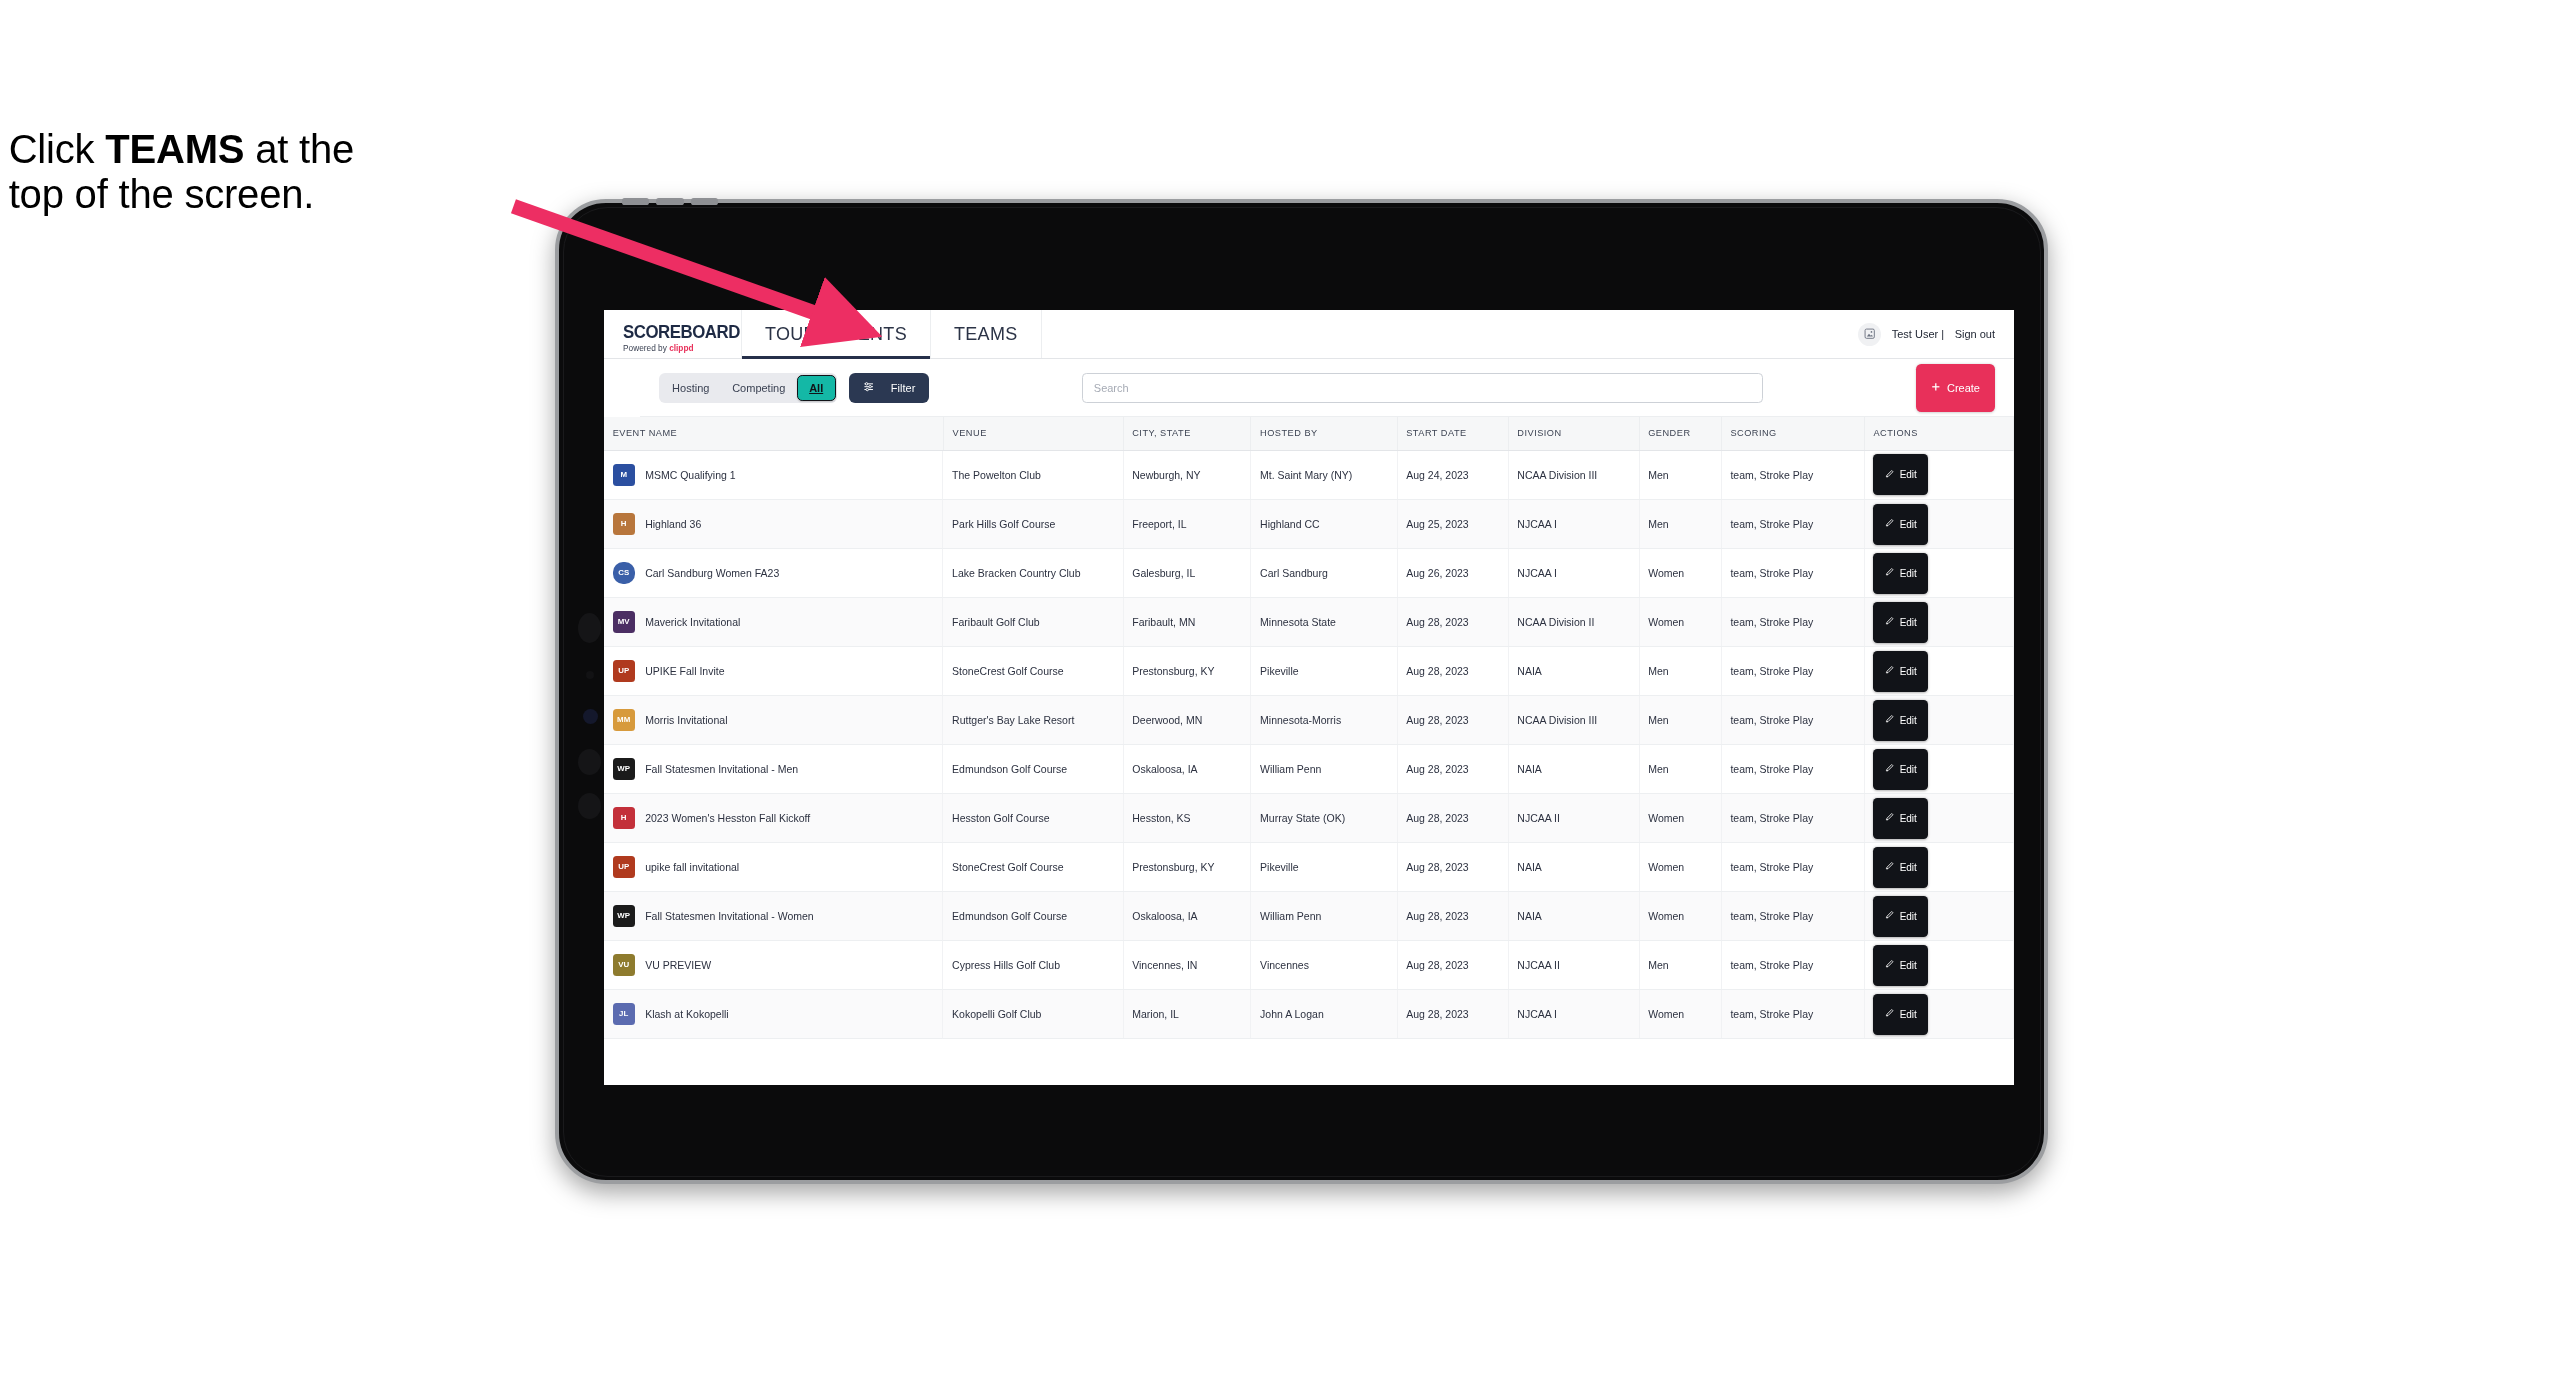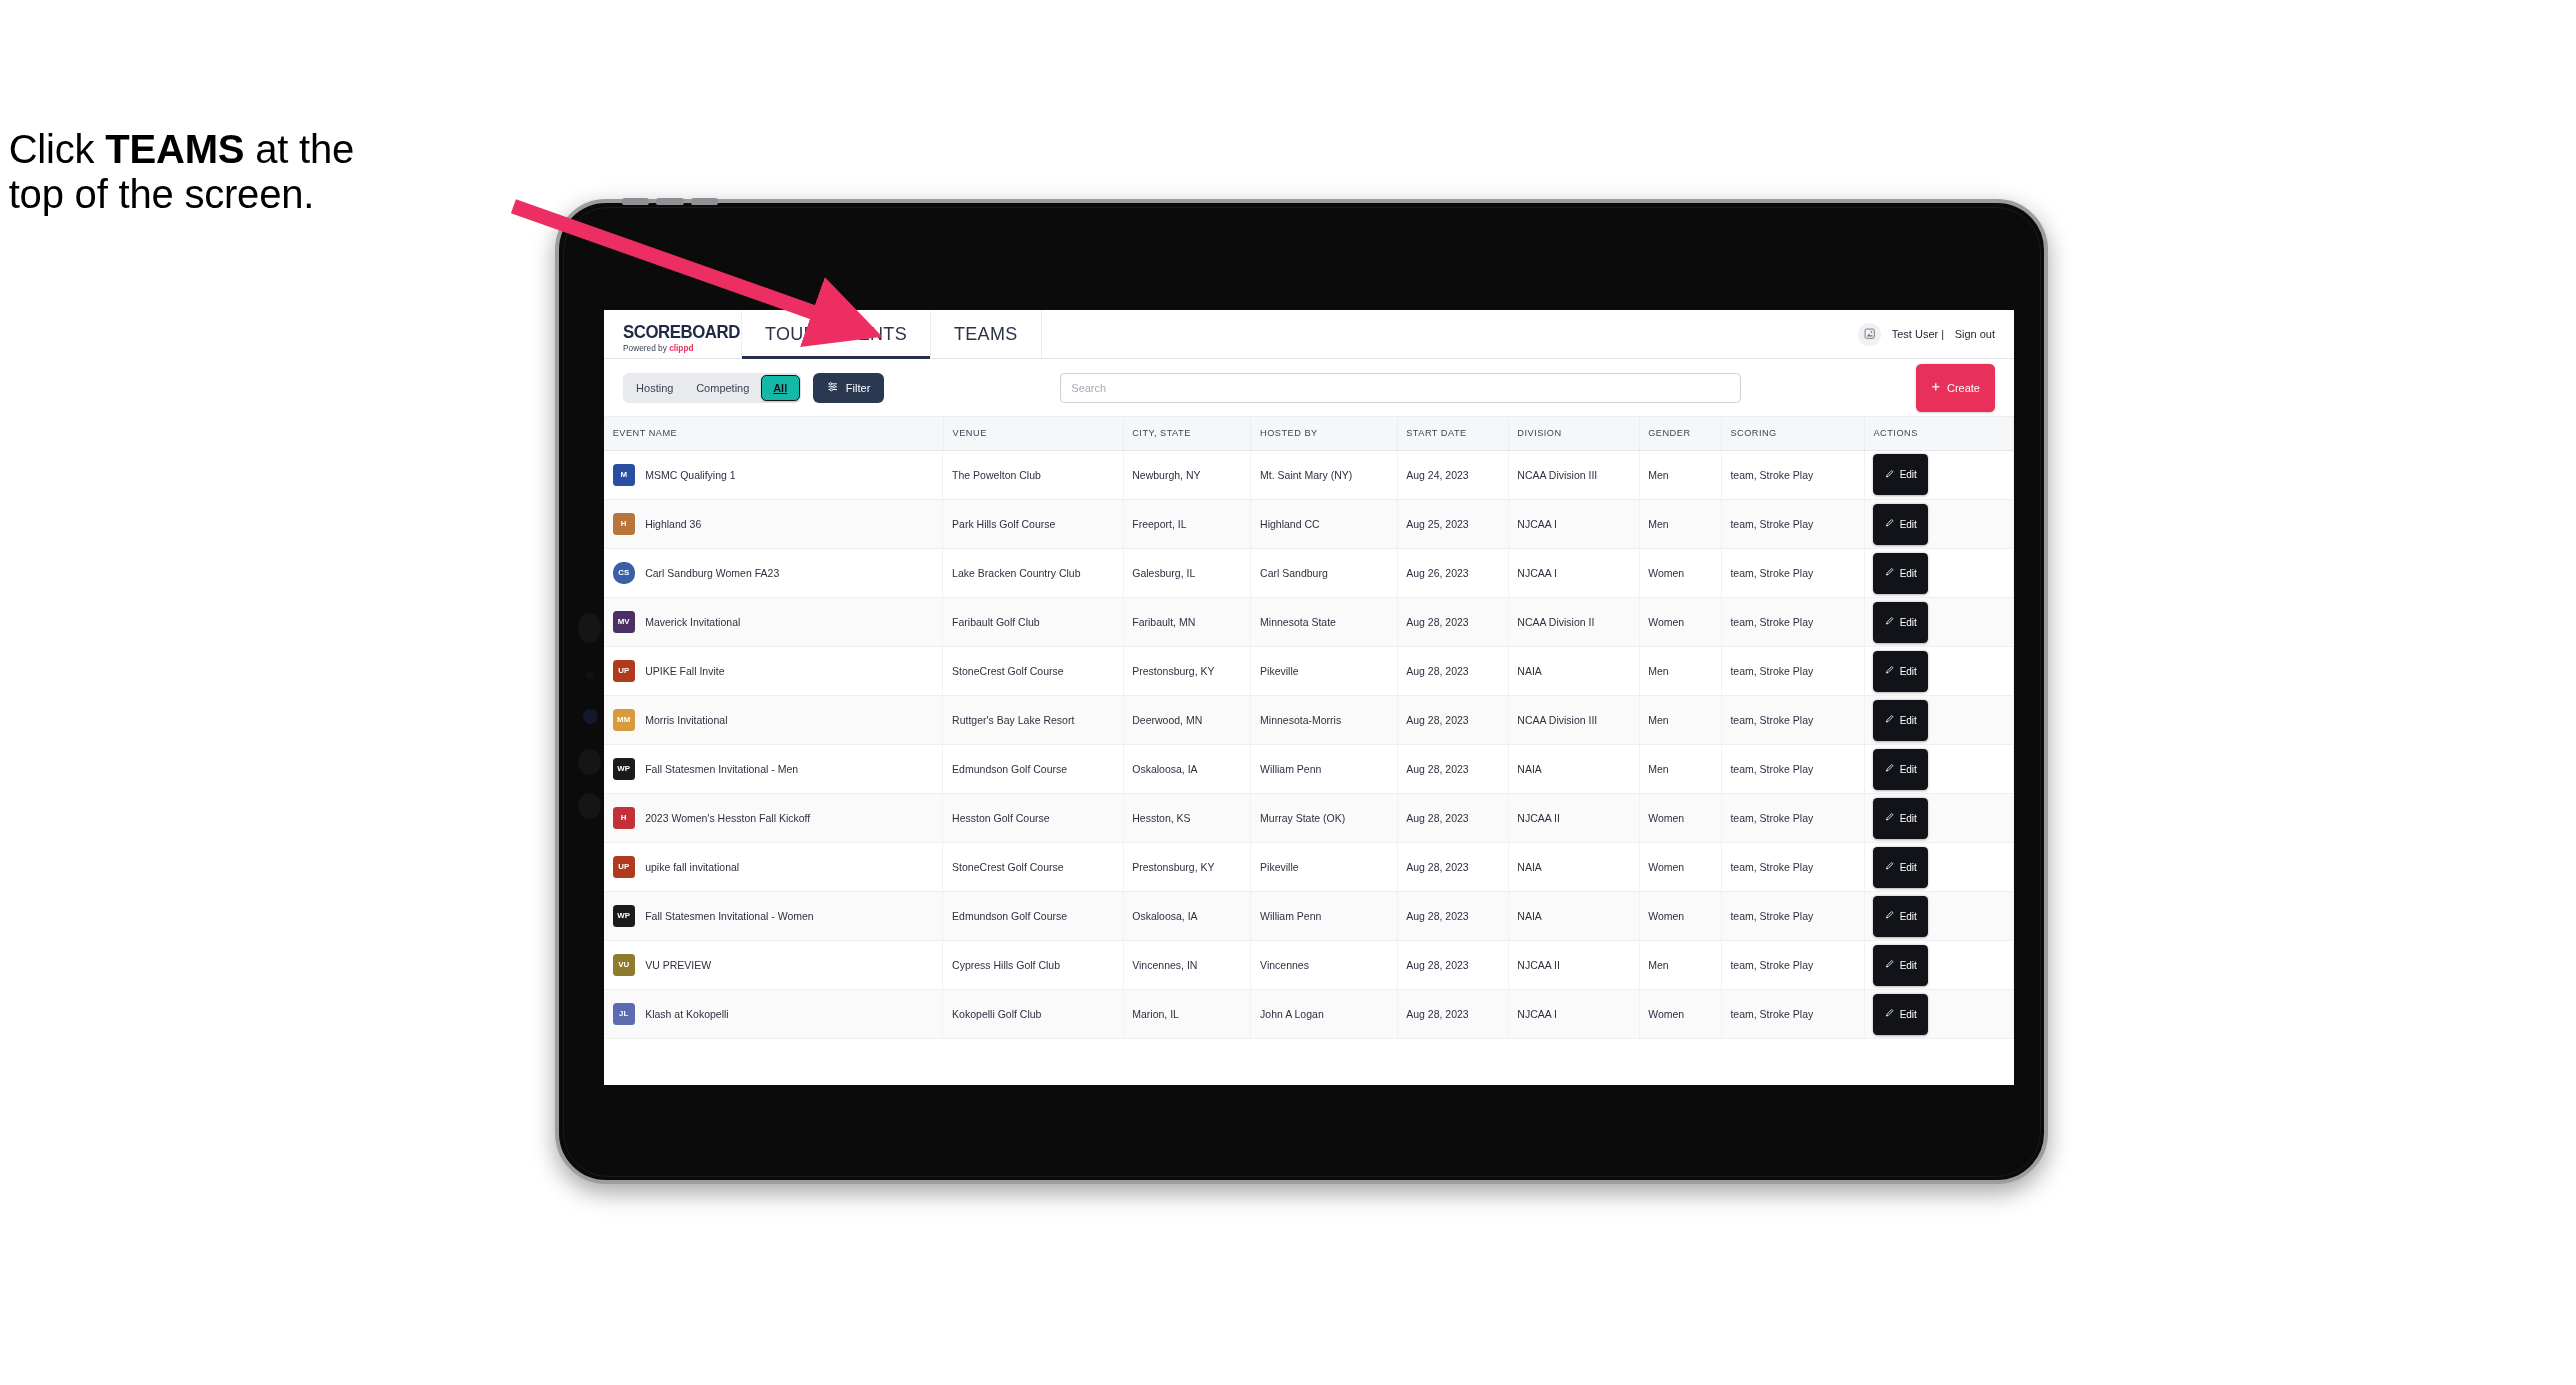--- a/index.html
+++ b/index.html
@@ -149,20 +149,21 @@
 
   
   .toolbar {
     height: 58px;
     background: #fff;
     display: flex;
     align-items: center;
     padding: 0 19px;
     gap: 12.2px;
     border-bottom: 0.9px solid #eceef0;
+    margin-left: 36px;
   }
   .segmented {
     display: flex;
     align-items: center;
     background: #e9eaee;
     border-radius: 6.1px;
     height: 30px;
     padding: 0 1.7px;
   }
   .seg {
@@ -176,21 +177,21 @@
   }
   .seg.active {
     background: #14b8a6;
     border: 1.3px solid #111318;
     color: #111318;
     font-weight: bold;
     box-shadow: 0 0.9px 1.7px rgba(0,0,0,0.18);
     text-decoration: underline;
   }
   .filter-btn {
-    display: flex; align-items: center; gap: 7px;
+    display: flex; align-items: center; gap: 16px;
     background: #2b3852;
     color: #fff;
     font-size: 11px;
     height: 30px;
     padding: 0 14px;
     border-radius: 6.1px;
     border: none;
     cursor: pointer;
     font-family: "Liberation Sans", sans-serif;
   }

